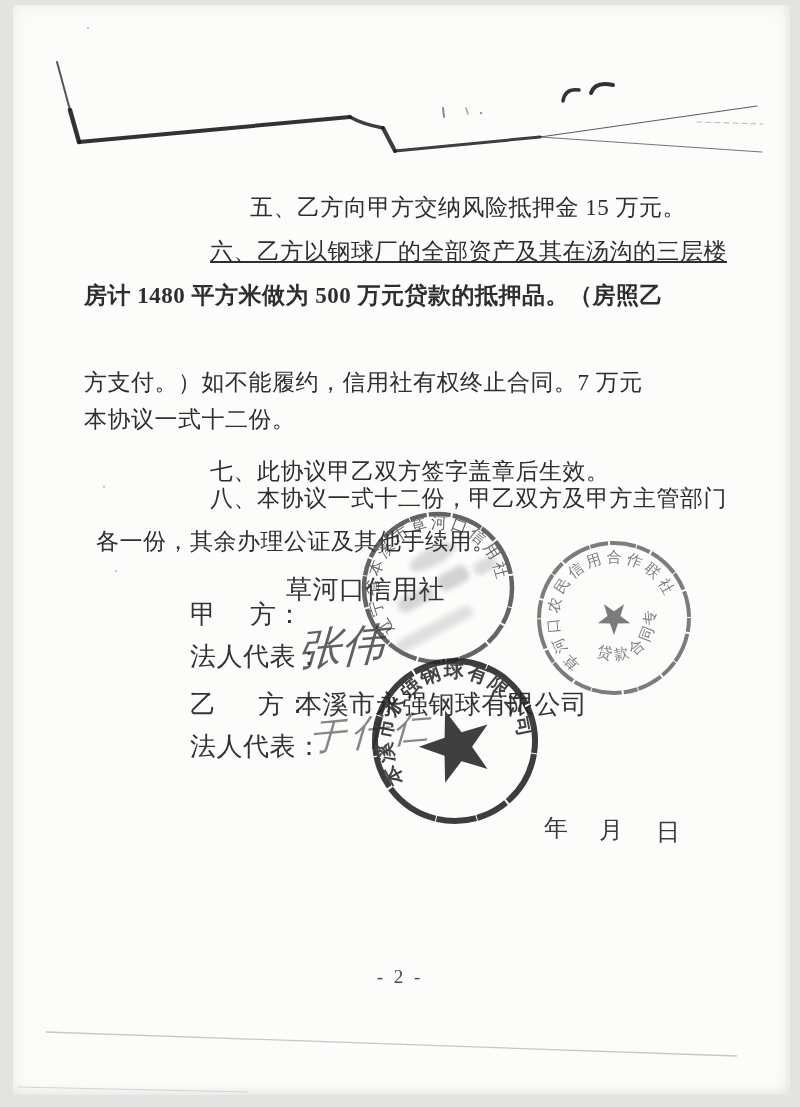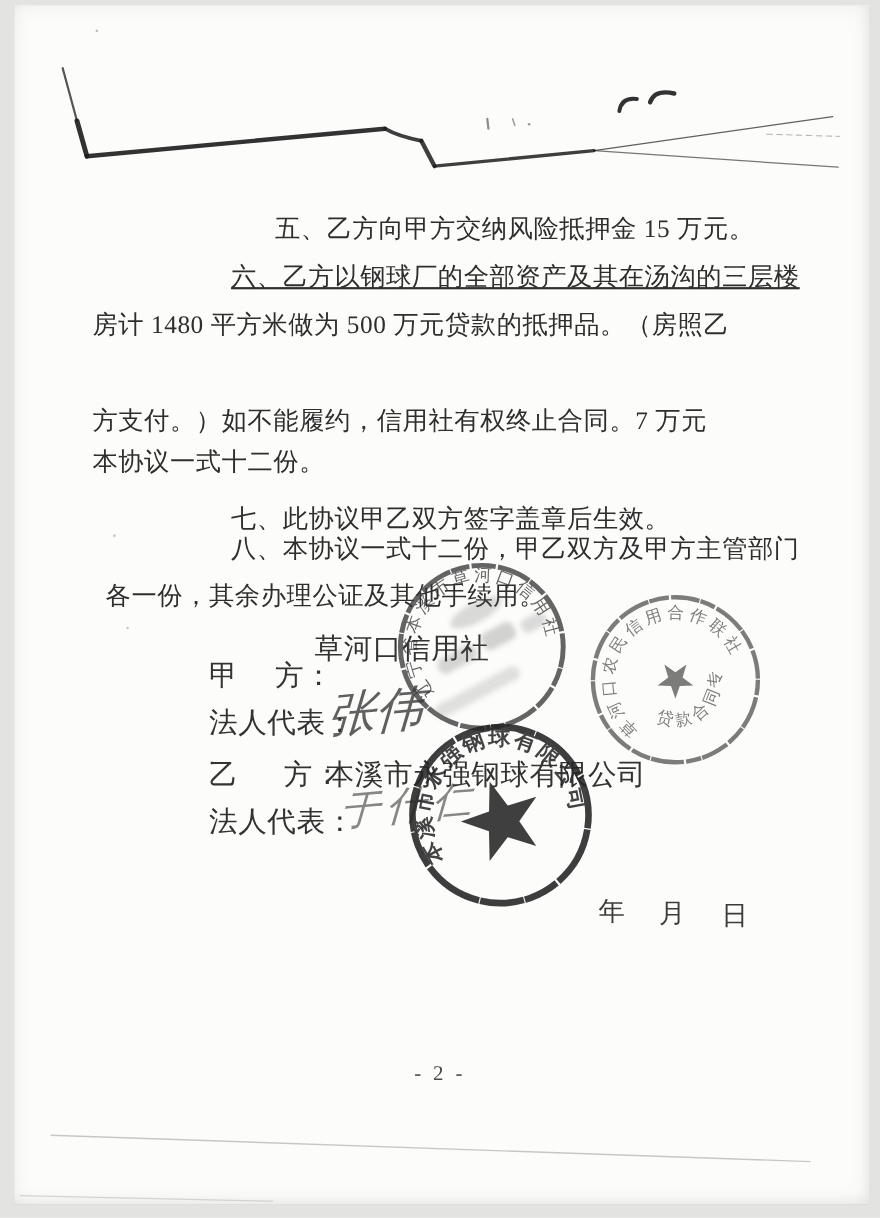--- a/index.html
+++ b/index.html
@@ -37,21 +37,21 @@
 </style>
 </head>
 <body>
 
 <div class="stage">
 
   <div class="paper"></div>
 
   <div class="line" style="left:210px;top:192px;margin-left:40px;">五、乙方向甲方交纳风险抵押金 15 万元。</div>
   <div class="line" style="left:210px;top:236px;text-decoration:underline;">六、乙方以钢球厂的全部资产及其在汤沟的三层楼</div>
-  <div class="line" style="left:84px;top:280px;">房计 1480 平方米做为 500 万元贷款的抵押品。（房照乙</div>
+  <div class="line" style="left:84px;top:280px;font-weight:bold;">房计 1480 平方米做为 500 万元贷款的抵押品。（房照乙</div>
   <div class="line" style="left:84px;top:367px;">方支付。）如不能履约，信用社有权终止合同。7 万元</div>
   <div class="line" style="left:84px;top:404px;">本协议一式十二份。</div>
   <div class="line" style="left:210px;top:440px;margin-top:16px;">七、此协议甲乙双方签字盖章后生效。</div>
   <div class="line" style="left:210px;top:483px;">八、本协议一式十二份，甲乙双方及甲方主管部门</div>
   <div class="line" style="left:84px;top:526px;margin-left:12px;">各一份，其余办理公证及其他手续用。</div>
 
   <div class="line sig-label" style="left:190px;top:597px;">甲</div>
   <div class="line sig-label" style="left:250px;top:597px;">方：</div>
   <div class="line sig-label" style="left:286px;top:572px;">草河口信用社</div>
 

